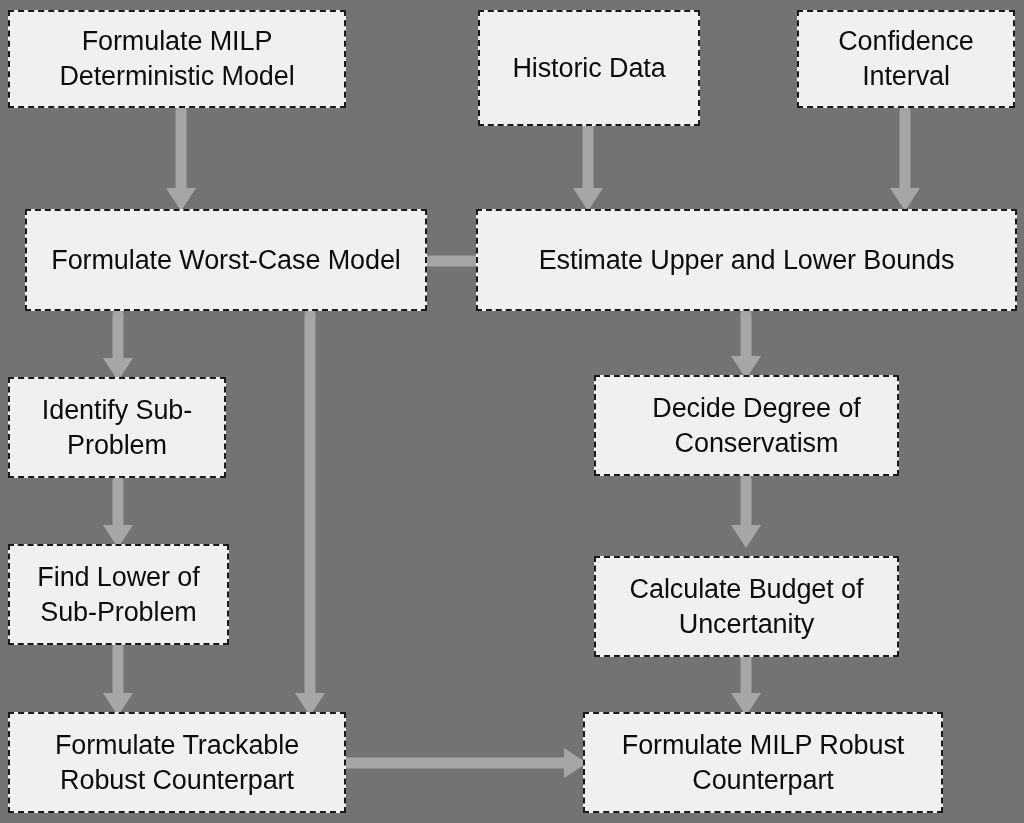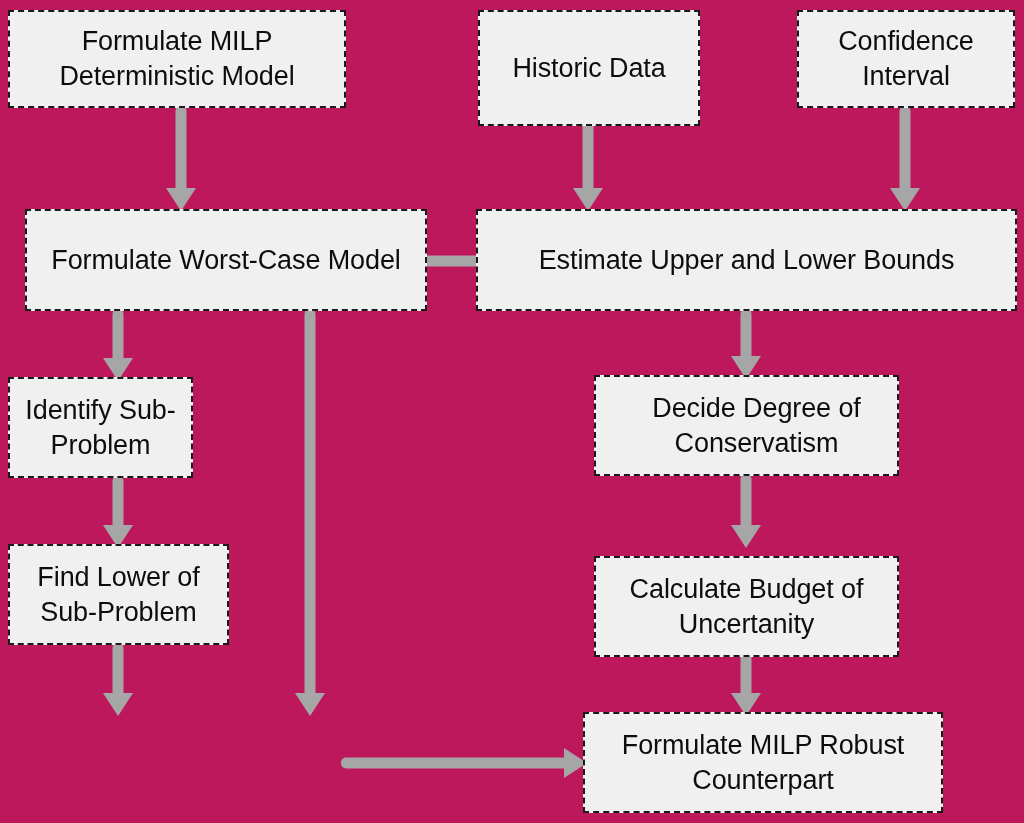--- a/index.html
+++ b/index.html
@@ -7,21 +7,21 @@
     padding: 0;
     background: #ffffff;
   }
   body {
     font-family: "Liberation Sans", sans-serif;
   }
   #canvas {
     position: relative;
     width: 1024px;
     height: 823px;
-    background: #be185d;
+    background: #737373;
     overflow: hidden;
   }
   .node {
     position: absolute;
     box-sizing: border-box;
     background: #f0f0f0;
     border: 2.5px dashed #1a1a1a;
     display: flex;
     align-items: center;
     justify-content: center;
@@ -150,28 +150,31 @@
     </div>
     <div class="node" style="left: 797px; top: 10px; width: 218px; height: 98px; text-align: center;">
       <span>Confidence Interval</span>
     </div>
     <div class="node" style="left: 25px; top: 209px; width: 402px; height: 102px;">
       <span>Formulate Worst-Case Model</span>
     </div>
     <div class="node" style="left: 476px; top: 209px; width: 541px; height: 102px; justify-content: center;">
       <span>Estimate Upper and Lower Bounds</span>
     </div>
-    <div class="node" style="left: 8px; top: 377px; width: 185px; height: 101px;">
+    <div class="node" style="left: 8px; top: 377px; width: 218px; height: 101px;">
       <span>Identify Sub-Problem</span>
     </div>
     <div class="node" style="left: 594px; top: 375px; width: 305px; height: 101px; padding-left: 28px;">
       <span>Decide Degree of Conservatism</span>
     </div>
     <div class="node" style="left: 8px; top: 544px; width: 221px; height: 101px;">
       <span>Find Lower of Sub-Problem</span>
     </div>
     <div class="node" style="left: 594px; top: 544px; width: 305px; height: 101px; margin-top: 12px;">
       <span>Calculate Budget of Uncertanity</span>
     </div>
+    <div class="node" style="left: 8px; top: 712px; width: 338px; height: 101px;">
+      <span>Formulate Trackable Robust Counterpart</span>
+    </div>
     <div class="node" style="left: 583px; top: 712px; width: 360px; height: 101px;">
       <span>Formulate MILP Robust Counterpart</span>
     </div>
   </div>
 
 </body></html>

